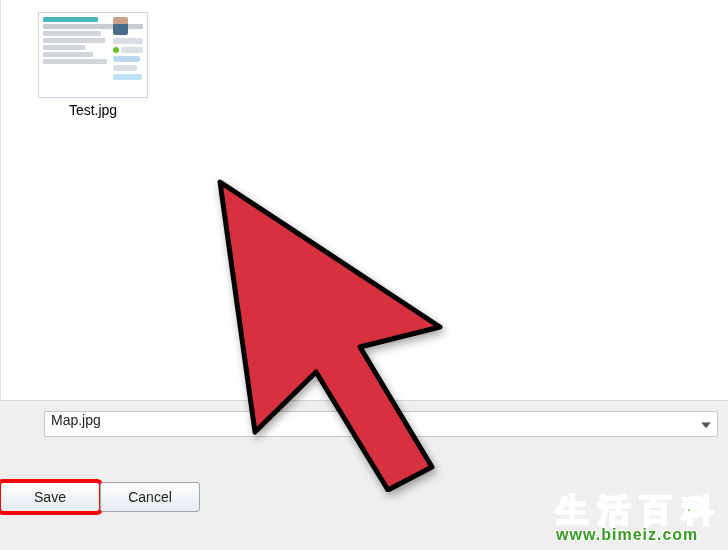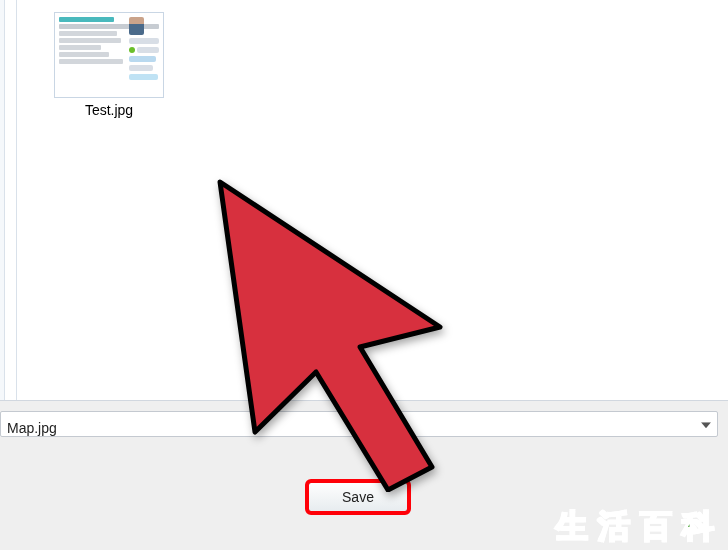--- a/index.html
+++ b/index.html
@@ -15,21 +15,21 @@
   }
   .dialog {
     width: 728px;
     height: 550px;
     background: #ffffff;
     position: relative;
   }
   
   .file-area {
     position: absolute;
-    left: 16px;
+    left: 0;
     top: 0;
     right: 0;
     height: 400px;
     background: #ffffff;
     border-left: 1px solid #d9e1ea;
   }
   .file-area-inner {
     padding: 8px 28px;
     display: flex;
     flex-wrap: wrap;
@@ -115,36 +115,37 @@
     margin: 4px 0;
   }
   .combo {
     flex: 1;
     margin-right: 10px;
     height: 24px;
     background: #ffffff;
     border: 1px solid #c4c9d0;
     border-radius: 2px;
     display: flex;
-    align-items: flex-end;
+    align-items: flex-start;
     padding: 0 6px;
     color: #222;
     font-size: 14px;
     position: relative;
+    margin-left: 44px;
   }
   .combo .chev {
     position: absolute;
     right: 6px;
     top: 50%;
     transform: translateY(-30%);
   }
   .chev svg { width: 10px; height: 6px; display: block; }
   .btn-row {
     display: flex;
-    justify-content: center;
+    justify-content: flex-start;
     margin-top: 45px;
     padding-right: 12px;
     gap: 0;
   }
   .btn {
     min-width: 98px;
     height: 28px;
     border: 1px solid #9da5ae;
     border-radius: 3px;
     background: linear-gradient(#fefefe, #e7ecef);
@@ -253,33 +254,37 @@
           <svg viewBox="0 0 10 6">
               <path d="M0 0 L5 6 L10 0 Z" fill="#555"></path>
             </svg>
         </span>
       </div>
     </div>
     <div class="btn-row">
       <div class="btn save">
         <span>Save</span>
       </div>
+      <div class="btn">
+        <span>Cancel</span>
+      </div>
     </div>
   </div>
 
   <div class="arrow">
     <svg viewBox="0 0 260 320">
       <path d="M 20 10
                L 240 155
                L 160 175
                L 232 295
                L 188 318
                L 116 200
                L 55 260
                Z" fill="#d7303e" stroke="#000" stroke-width="5" stroke-linejoin="round"></path>
     </svg>
   </div>
 
   <div class="watermark">
     <div class="line1"><span class="ch">生活百科</span></div>
+    <div class="line2">www.bimeiz.com</div>
   </div>
 
 </div>
 
 </body></html>

